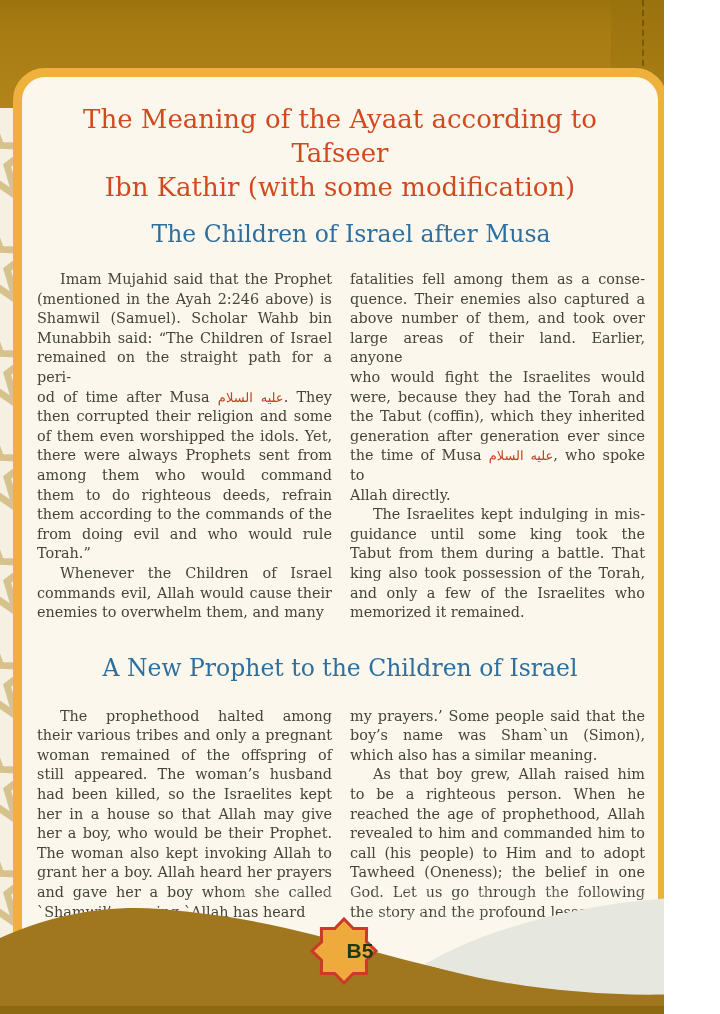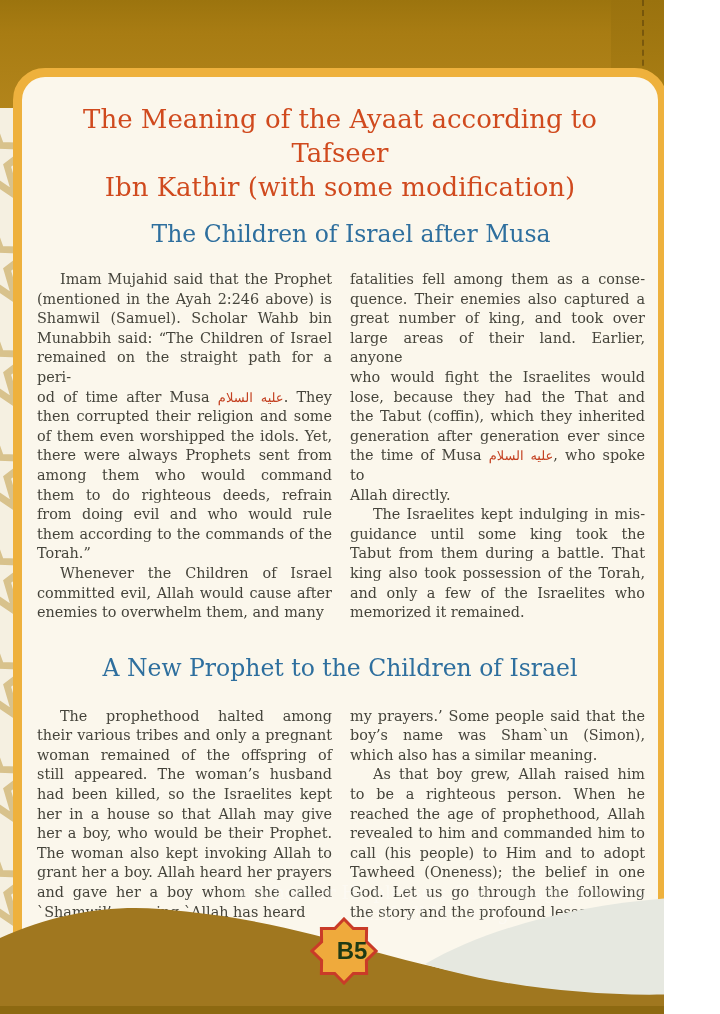--- a/index.html
+++ b/index.html
@@ -48,23 +48,23 @@
   .ar{color:#c33f1f;font-size:13px;}
   .ghost{
     position:absolute;left:225px;top:882px;width:428px;z-index:4;text-align:center;
     color:#ffffff;opacity:.32;font-size:18px;font-style:normal;
   }
   
   .bottom-wave{position:absolute;left:0;top:858px;width:720px;height:156px;z-index:5;}
   
   .badge{position:absolute;left:310px;top:917px;width:68px;height:68px;z-index:6;}
   .badge .label{
-    position:absolute;left:8px;top:0;width:68px;height:68px;display:flex;
+    position:absolute;left:16px;top:0;width:68px;height:68px;display:flex;
     align-items:center;justify-content:center;
-    font-family:"Liberation Sans", sans-serif;font-weight:bold;font-size:24px;color:#1e3a14;
+    font-family:"Liberation Sans", sans-serif;font-weight:bold;font-size:21px;color:#1e3a14;
   }
 </style>
 </head>
 <body>
 
 <div class="page">
 
   <div class="bg-top"></div>
 
   <div class="strip-left">
@@ -115,38 +115,38 @@
             <div class="line">(mentioned in the Ayah 2:246 above) is</div>
             <div class="line">Shamwil (Samuel). Scholar Wahb bin</div>
             <div class="line">Munabbih said: “The Children of Israel</div>
             <div class="line">remained on the straight path for a peri-</div>
             <div class="line">od of time after Musa <span class="ar">عليه السلام</span>. They</div>
             <div class="line">then corrupted their religion and some</div>
             <div class="line">of them even worshipped the idols. Yet,</div>
             <div class="line">there were always Prophets sent from</div>
             <div class="line">among them who would command</div>
             <div class="line">them to do righteous deeds, refrain</div>
+            <div class="line">them according to the commands of the</div>
             <div class="line">from doing evil and who would rule</div>
-            <div class="line">them according to the commands of the</div>
             <div class="line">Torah.”</div>
           </div>
           <div class="para">
             <div class="line indent">Whenever the Children of Israel</div>
-            <div class="line">committed evil, Allah would cause after</div>
+            <div class="line">commands evil, Allah would cause their</div>
             <div class="line">enemies to overwhelm them, and many</div>
           </div>
         </div>
       <div class="col">
           <div class="para">
             <div class="line">fatalities fell among them as a conse-</div>
             <div class="line">quence. Their enemies also captured a</div>
-            <div class="line">great number of king, and took over</div>
+            <div class="line">above number of them, and took over</div>
             <div class="line">large areas of their land. Earlier, anyone</div>
             <div class="line">who would fight the Israelites would</div>
-            <div class="line">lose, because they had the That and</div>
+            <div class="line">were, because they had the Torah and</div>
             <div class="line">the Tabut (coffin), which they inherited</div>
             <div class="line">generation after generation ever since</div>
             <div class="line">the time of Musa <span class="ar">عليه السلام</span>, who spoke to</div>
             <div class="line">Allah directly.</div>
           </div>
           <div class="para">
             <div class="line indent">The Israelites kept indulging in mis-</div>
             <div class="line">guidance until some king took the</div>
             <div class="line">Tabut from them during a battle. That</div>
             <div class="line">king also took possession of the Torah,</div>

